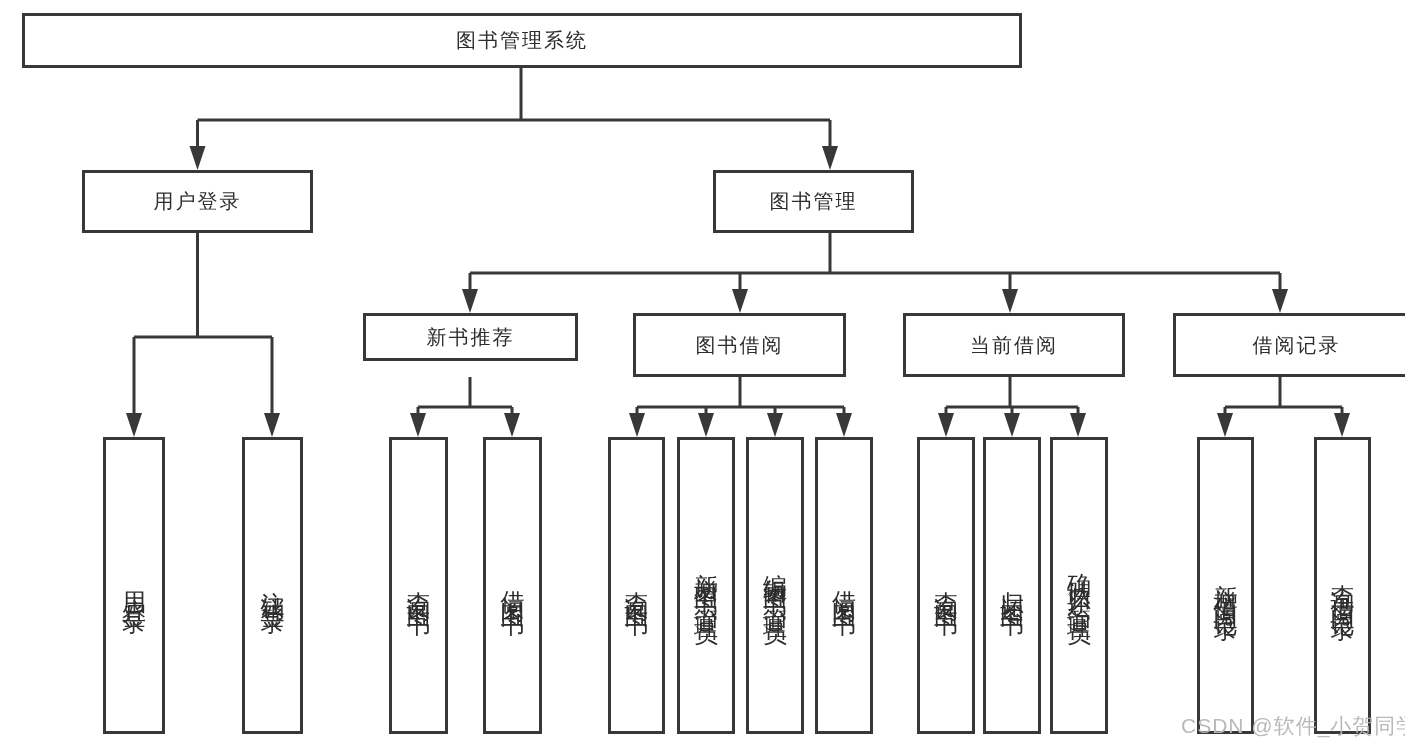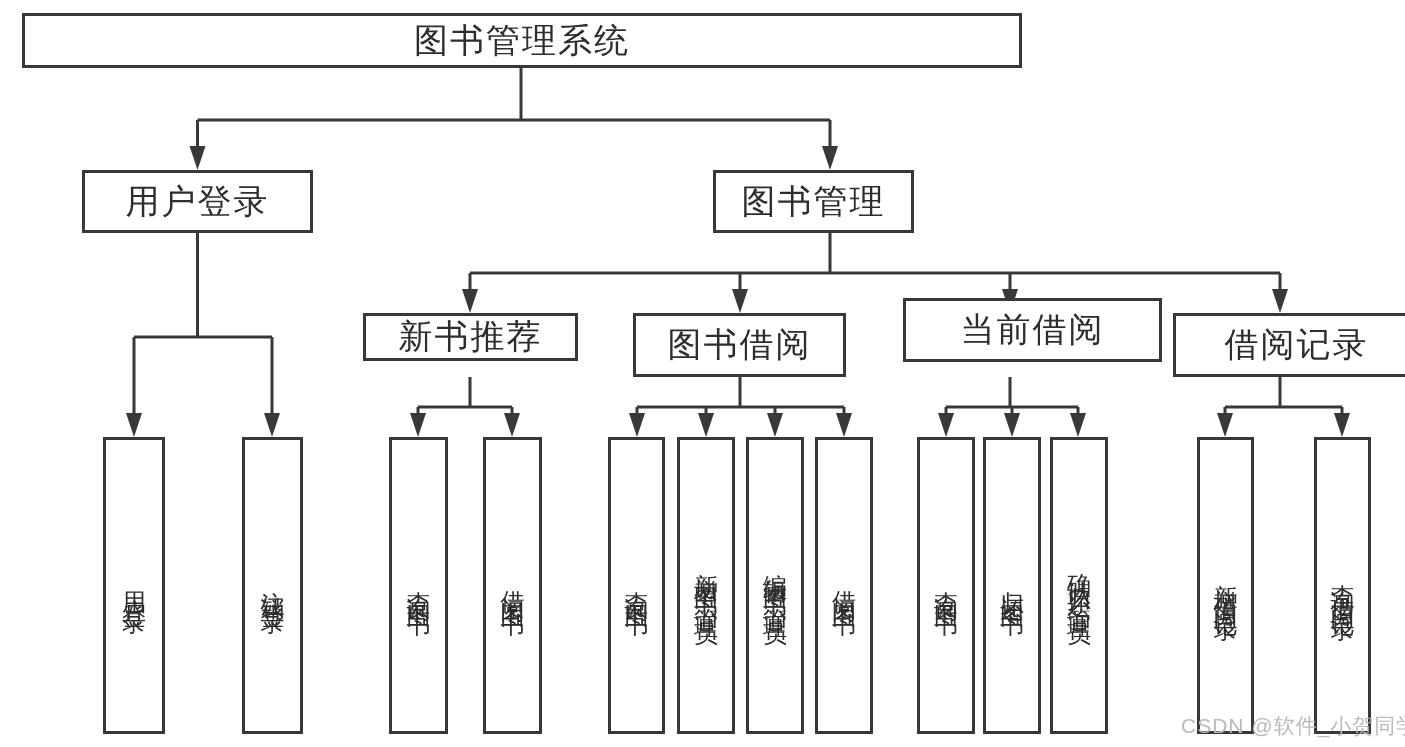--- a/index.html
+++ b/index.html
@@ -19,21 +19,21 @@
   .connectors path{stroke:var(--line);stroke-width:3;fill:none;}
   .connectors polygon{fill:var(--line);stroke:none;}
   .node{
     position:absolute;
     background:var(--box-fill);
     border:3px solid var(--box-border);
     display:flex;align-items:center;justify-content:center;
     z-index:2;
     color:var(--text);
   }
-  .hnode{font-size:34px;letter-spacing:2px;}
+  .hnode{font-size:20px;letter-spacing:2px;}
   .leaf{
     font-size:24px;
     writing-mode:vertical-rl;
     text-orientation:upright;
     letter-spacing:7px;
     text-align:center;
     line-height:1;
   }
   .watermark{
     position:absolute;
@@ -94,21 +94,21 @@
     </g>
   </svg>
 
   <div class="node hnode" style="left:22px;top:13px;width:1000px;height:55px">图书管理系统</div>
 
   <div class="node hnode" style="left:82px;top:170px;width:231px;height:63px">用户登录</div>
   <div class="node hnode" style="left:713px;top:170px;width:201px;height:63px">图书管理</div>
 
   <div class="node hnode" style="left:363px;top:313px;width:215px;height:48px">新书推荐</div>
   <div class="node hnode" style="left:633px;top:313px;width:213px;height:64px">图书借阅</div>
-  <div class="node hnode" style="left:903px;top:298px;width:259px;height:64px">当前借阅</div>
+  <div class="node hnode" style="left:903px;top:313px;width:222px;height:64px">当前借阅</div>
   <div class="node hnode" style="left:1173px;top:313px;width:247px;height:64px">借阅记录</div>
 
   <div class="node leaf" style="left:103px;top:437px;width:62px;height:297px">用户登录</div>
   <div class="node leaf" style="left:242px;top:437px;width:61px;height:297px">注销登录</div>
 
   <div class="node leaf" style="left:389px;top:437px;width:59px;height:297px">查询图书</div>
   <div class="node leaf" style="left:483px;top:437px;width:59px;height:297px">借阅图书</div>
 
   <div class="node leaf" style="left:608px;top:437px;width:57px;height:297px">查询图书</div>
   <div class="node leaf" style="left:677px;top:437px;width:58px;height:297px">新增图书（管理员）</div>

